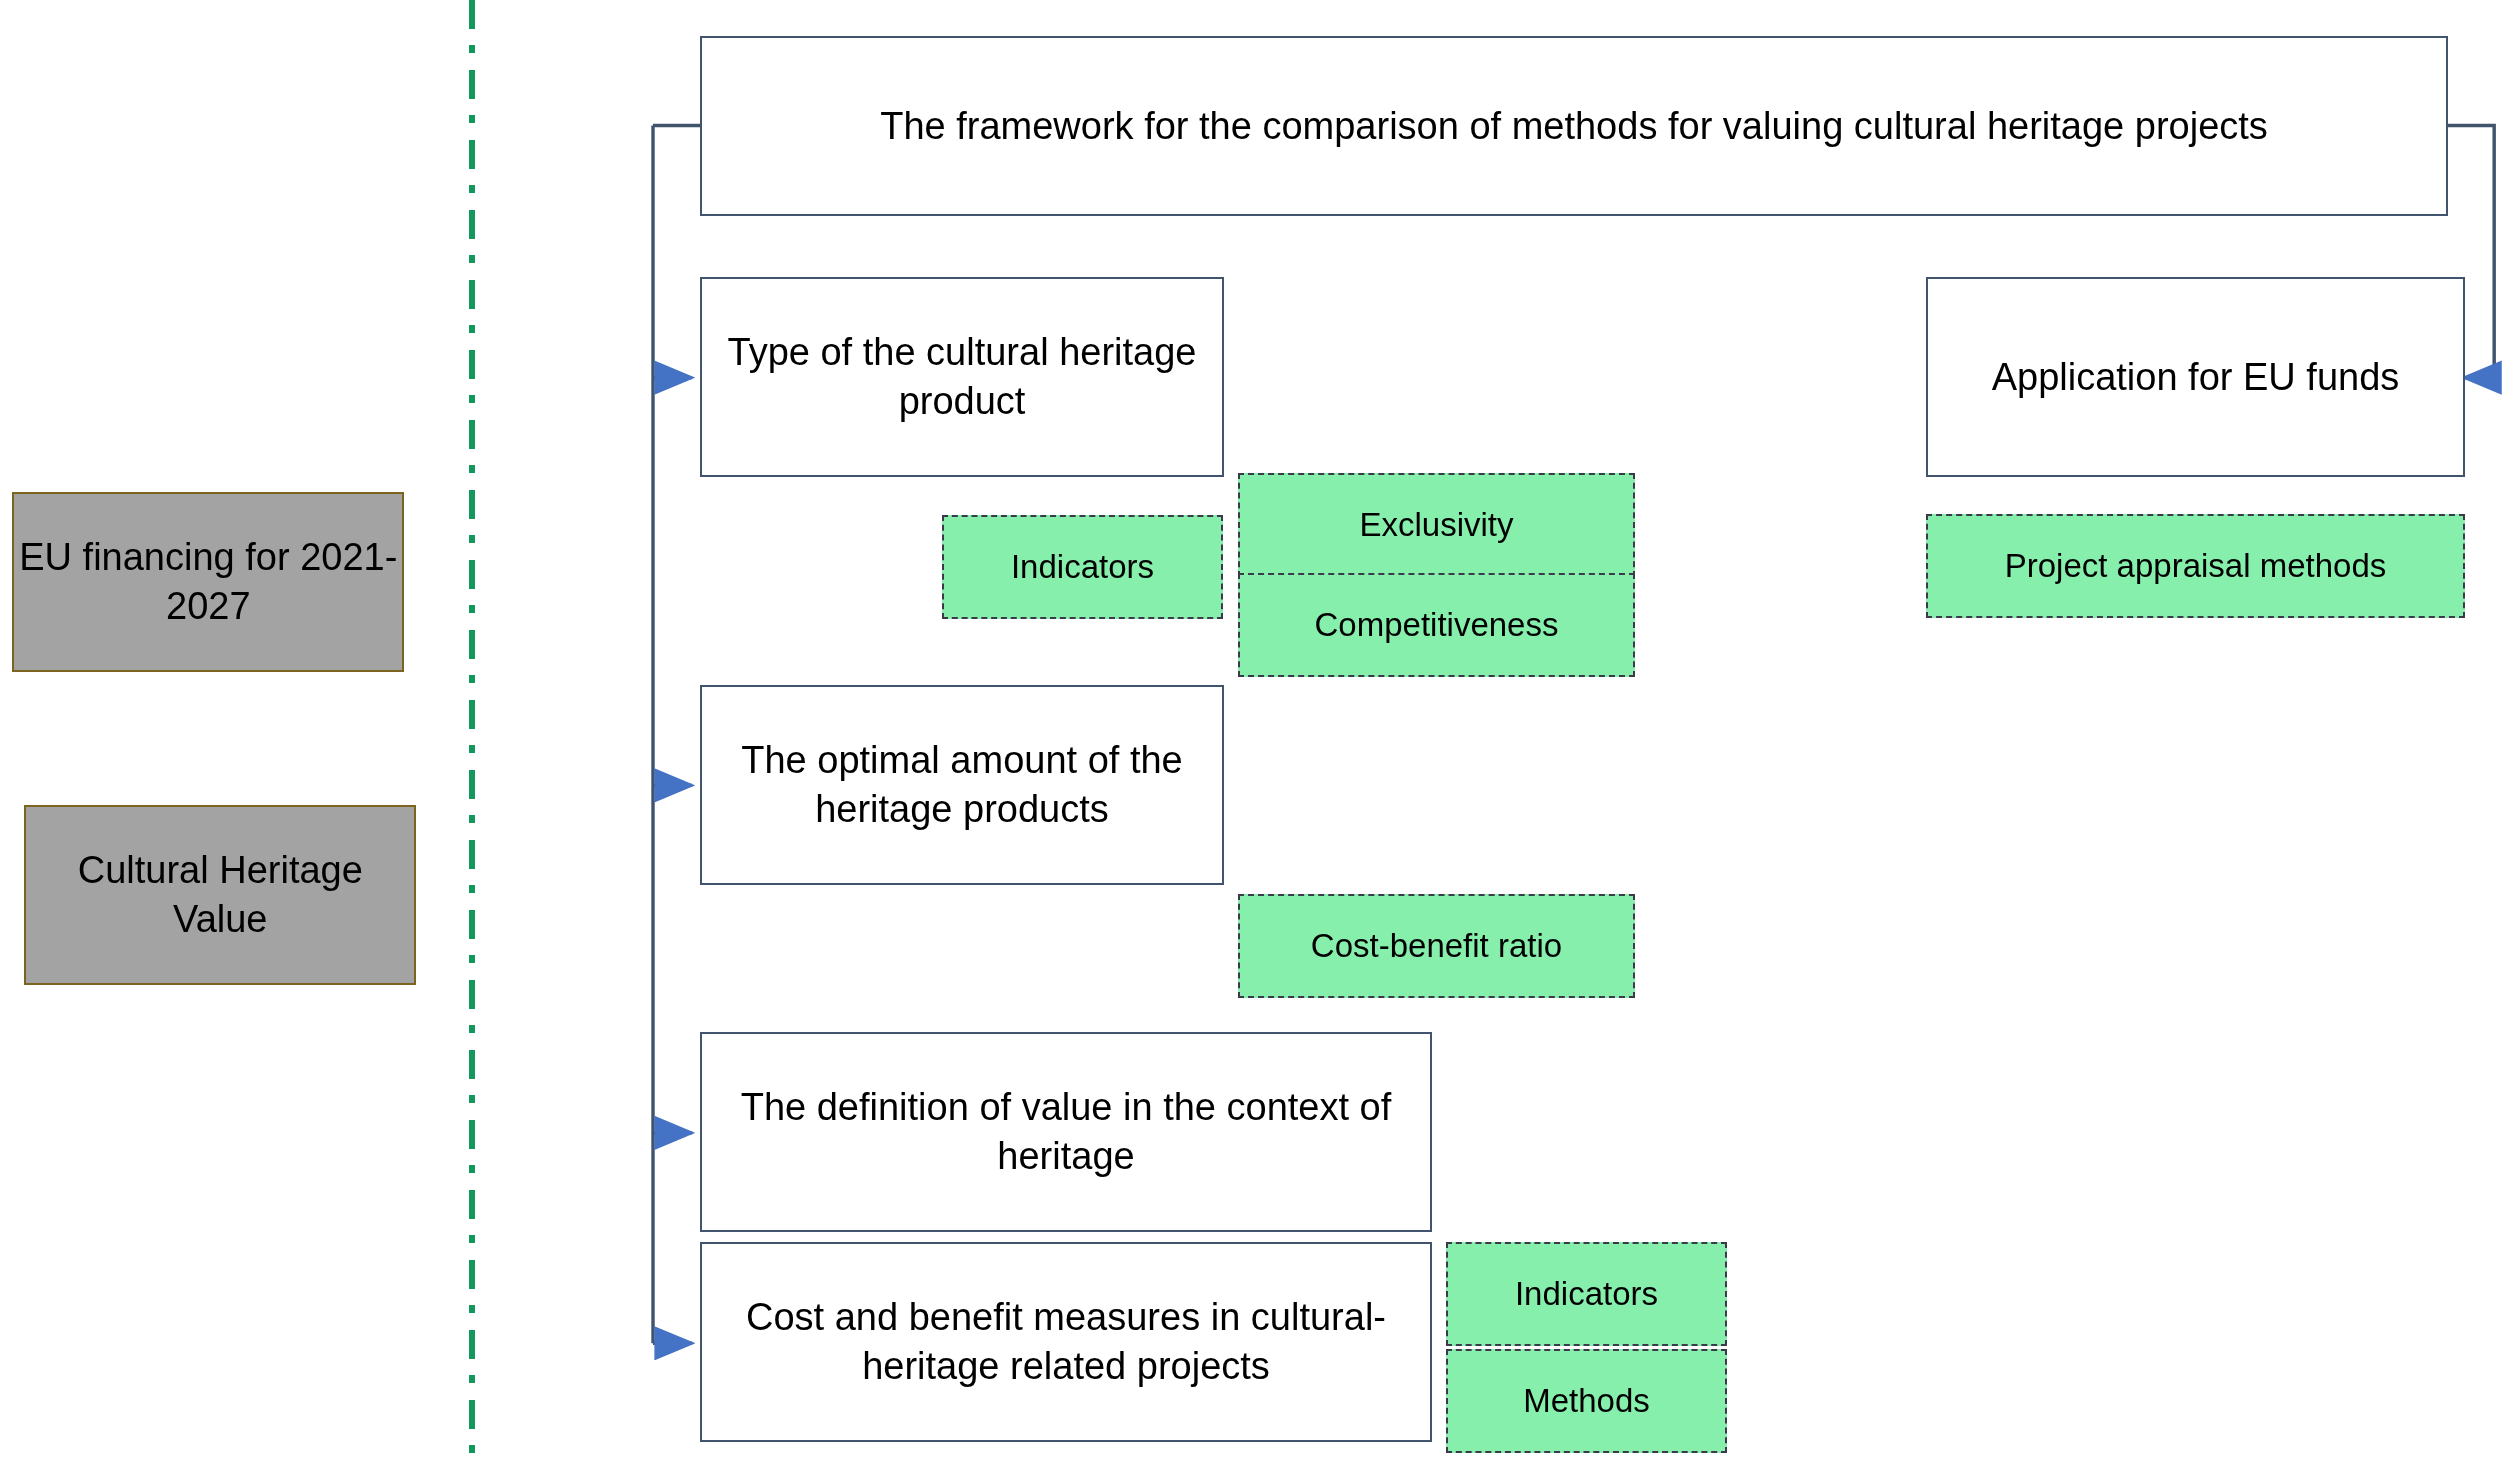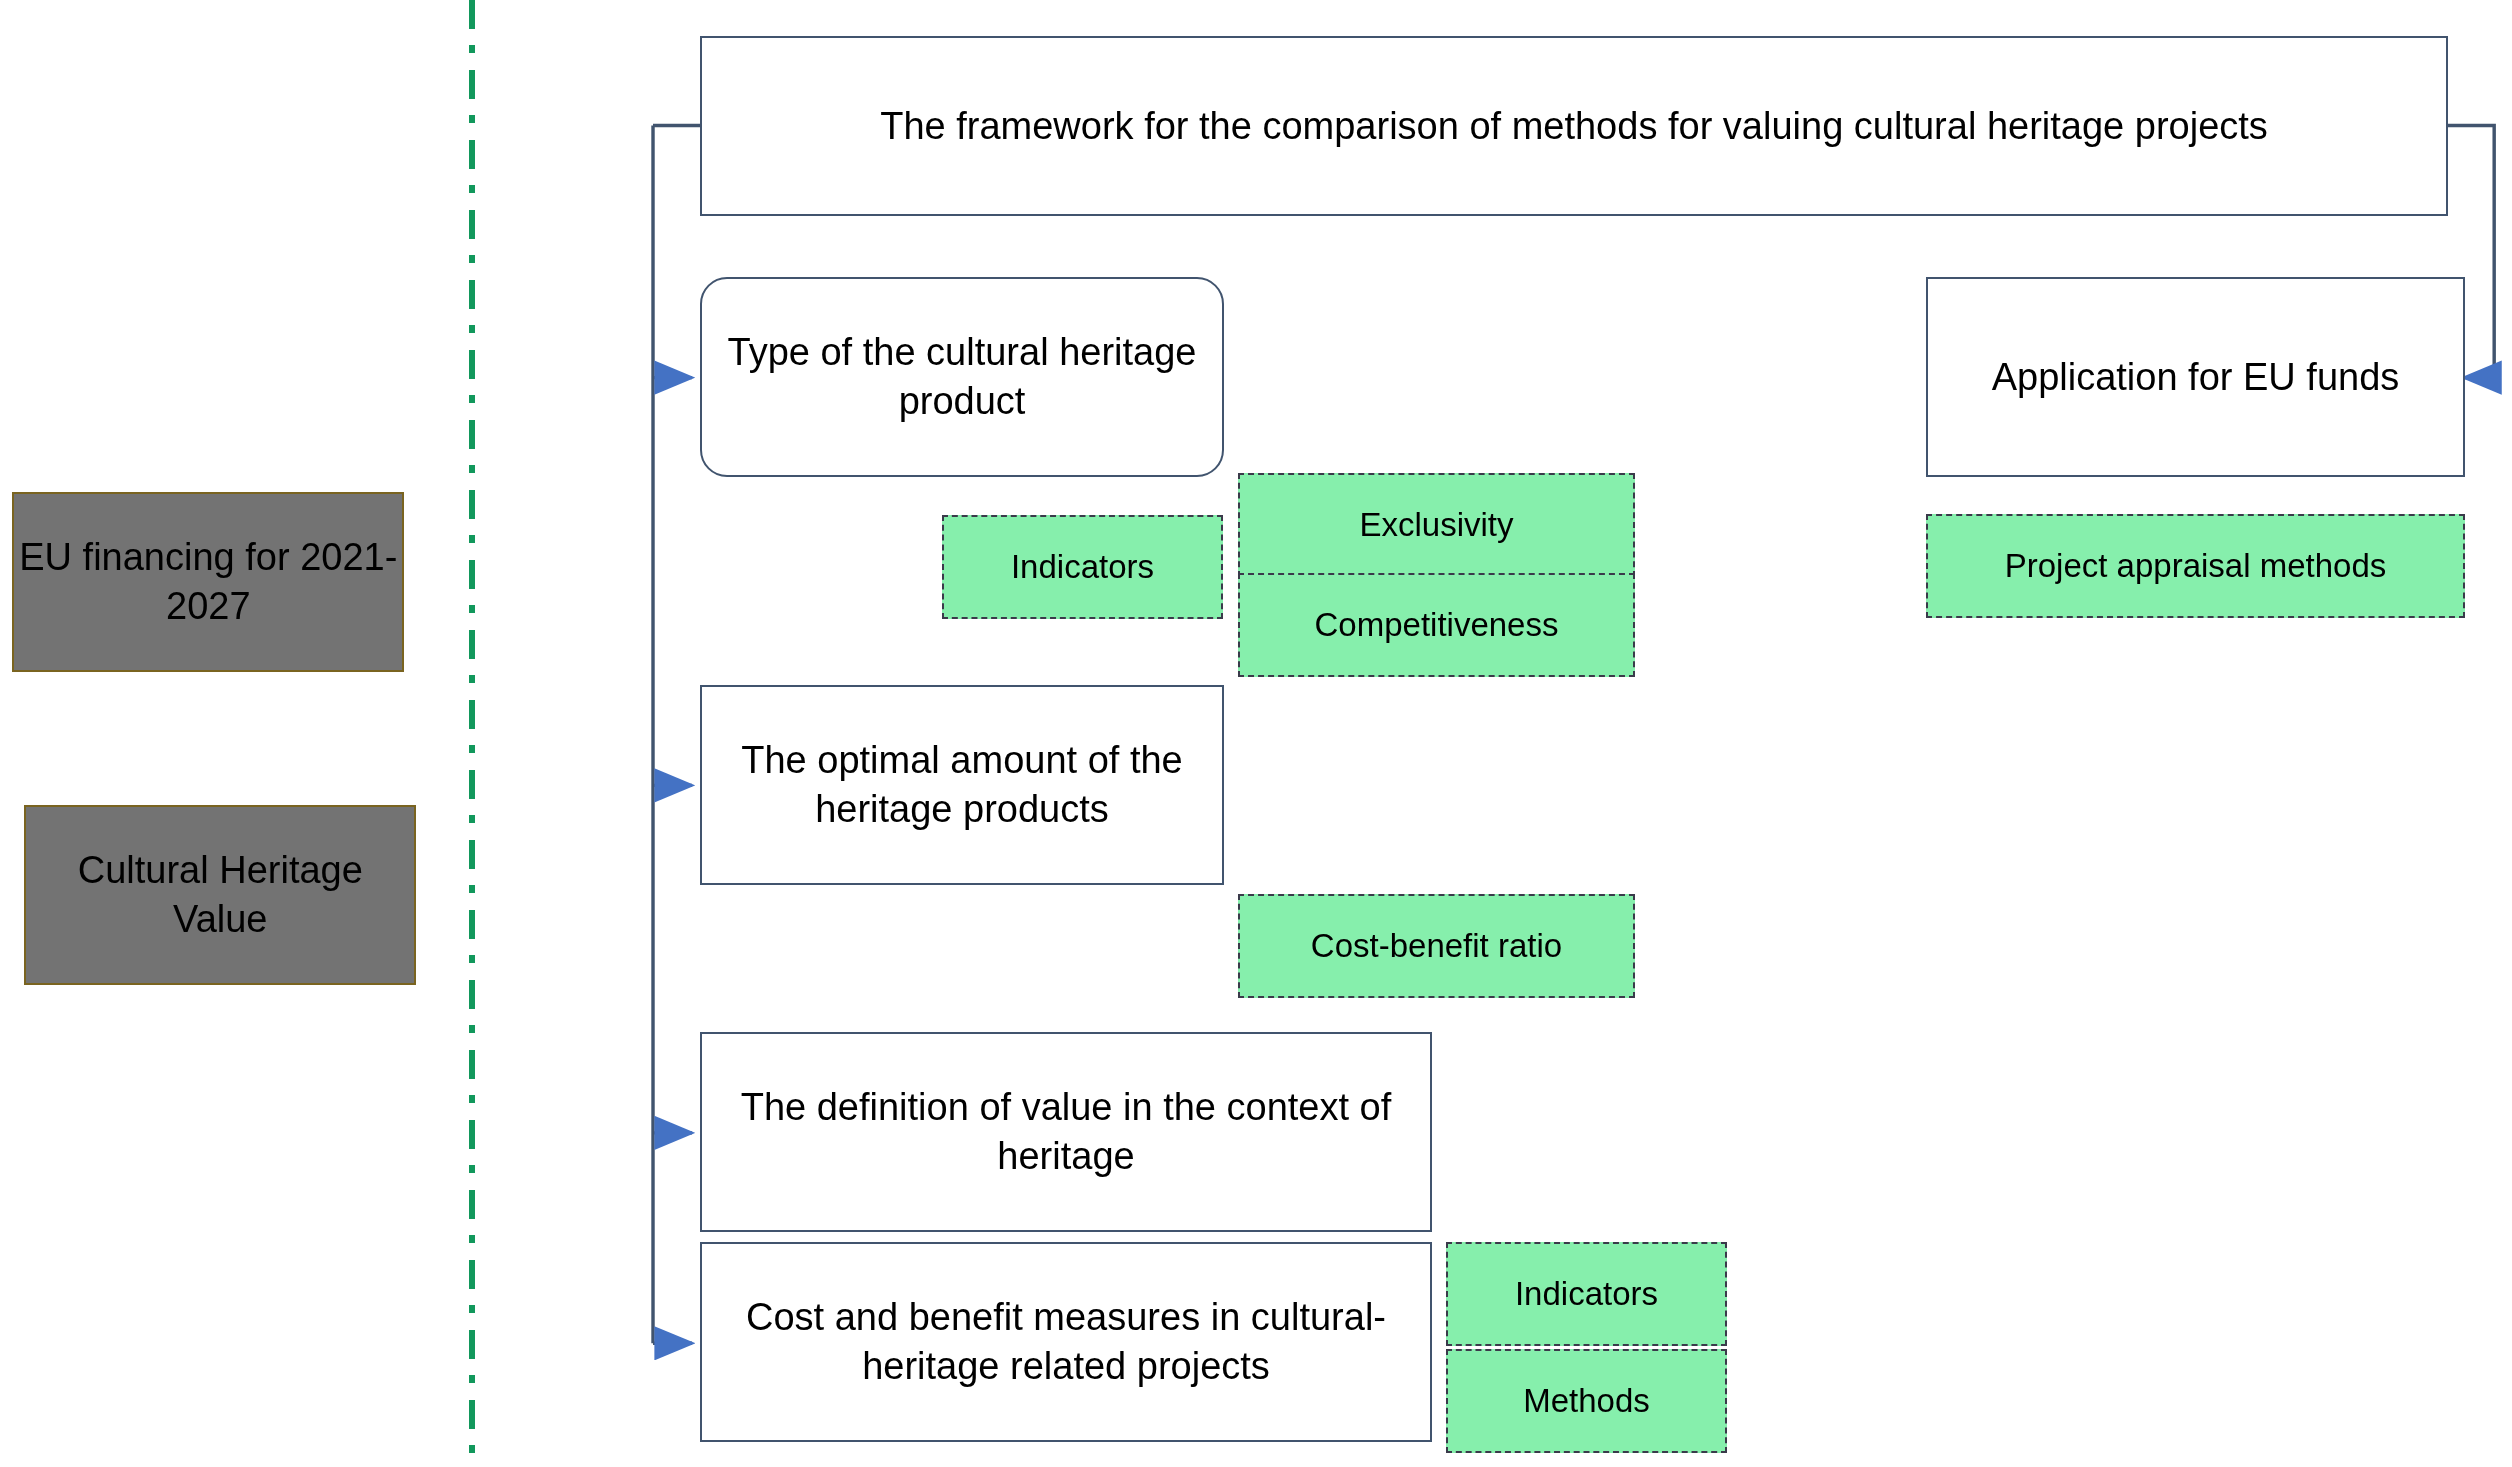--- a/index.html
+++ b/index.html
@@ -47,21 +47,21 @@
   
   .box-dashed {
     border: 2.1px dashed #3A3A4A;
     background: #86efac;
     font-size: 33px;
   }
 
   
   .box-orange {
     border: 2.1px solid #7A6420;
-    background: #737373;
+    background: #a3a3a3;
     font-size: 38px;
   }
 
   
   #divider {
     position: absolute;
     left: 469px;
     top: 0px;
     width: 6.2px;
     height: 1468px;
@@ -117,21 +117,21 @@
   </div>
 
   <div class="node box-orange" style="left:12.3px; top:805px; width:392px; height:180px;margin-left:12px;">
     <span>Cultural Heritage Value</span>
   </div>
 
   <div class="node box-header" style="left:700px; top:36px; width:1748px; height:180px; padding:0 27.4px;">
     <span>The framework for the comparison of methods for valuing cultural heritage projects</span>
   </div>
 
-  <div class="node box-solid" style="left:700px; top:277px; width:524px; height:200px; padding:0 18px;border-radius:27px;">
+  <div class="node box-solid" style="left:700px; top:277px; width:524px; height:200px; padding:0 18px;">
     <span>Type of the cultural heritage product</span>
   </div>
 
   <div class="node box-solid" style="left:700px; top:685px; width:524px; height:200px; padding:0 18px;">
     <span>The optimal amount of the heritage products</span>
   </div>
 
   <div class="node box-solid" style="left:700px; top:1032px; width:732px; height:200px; padding:0 18px;">
     <span>The definition of value in the context of heritage</span>
   </div>

